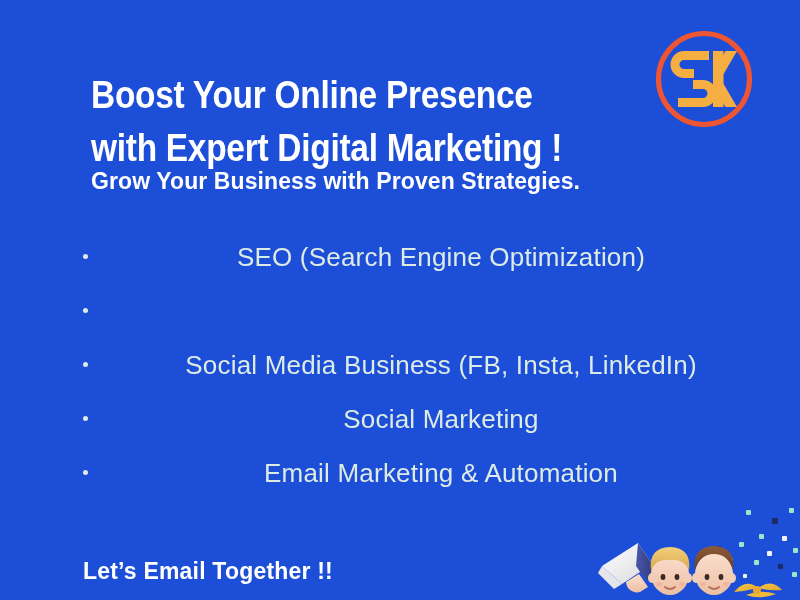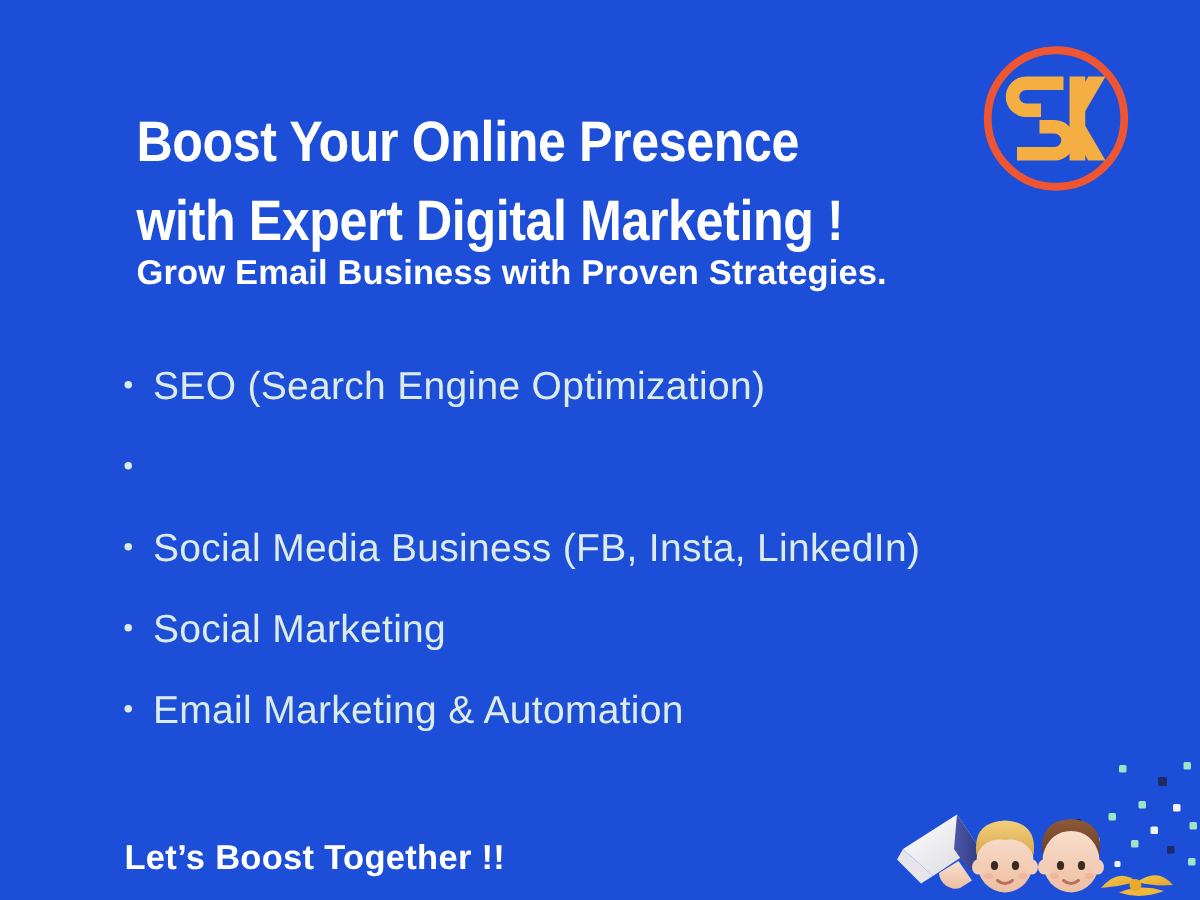--- a/index.html
+++ b/index.html
@@ -63,20 +63,21 @@
 
   
   #bullets {
     position: absolute;
     left: 80px;
     top: 239px;
     width: 700px;
     list-style: none;
     margin: 0;
     padding: 0;
+    text-align: center;
   }
   #bullets li {
     position: relative;
     height: 54px;
     padding-left: 22px;
     color: #dcebe4;
     font-size: 26px;
     font-weight: 300;
     line-height: 36px;
     letter-spacing: 0.2px;
@@ -134,21 +135,21 @@
         <path d="M70 47 L84 23 H72.5 L61.5 42 Z"></path>
 
         <path d="M70 55 L84 79 H72.5 L61.5 60 Z"></path>
       </g>
     </svg>
   </div>
 
   <h1 id="headline">Boost Your Online Presence with Expert Digital Marketing !</h1>
 
   <div id="subheads">
-    <span class="sub-line">Grow Email Business with Proven Strategies.</span>
+    <span class="sub-line">Grow Your Business with Proven Strategies.</span>
   </div>
 
   <ul id="bullets">
     <li>
       <span class="dot"></span>
       <span>SEO (Search Engine Optimization)</span>
     </li>
     <li>
       <span class="dot"></span>
     </li>
@@ -159,21 +160,21 @@
     <li>
       <span class="dot"></span>
       <span>Social Marketing</span>
     </li>
     <li>
       <span class="dot"></span>
       <span>Email Marketing &amp; Automation</span>
     </li>
   </ul>
 
-  <div id="closing">Let’s Boost Together !!</div>
+  <div id="closing">Let’s Email Together !!</div>
 
   <div id="illustration">
     <svg viewBox="0 0 204 104" xmlns="http://www.w3.org/2000/svg" aria-hidden="true">
       <defs>
         <linearGradient id="coneGrad" x1="0" y1="0" x2="1" y2="1">
           <stop offset="0%" stop-color="#ffffff"></stop>
           <stop offset="100%" stop-color="#d9d8de"></stop>
         </linearGradient>
         <linearGradient id="bandGrad" x1="0" y1="0" x2="1" y2="0">
           <stop offset="0%" stop-color="#4a57a8"></stop>

